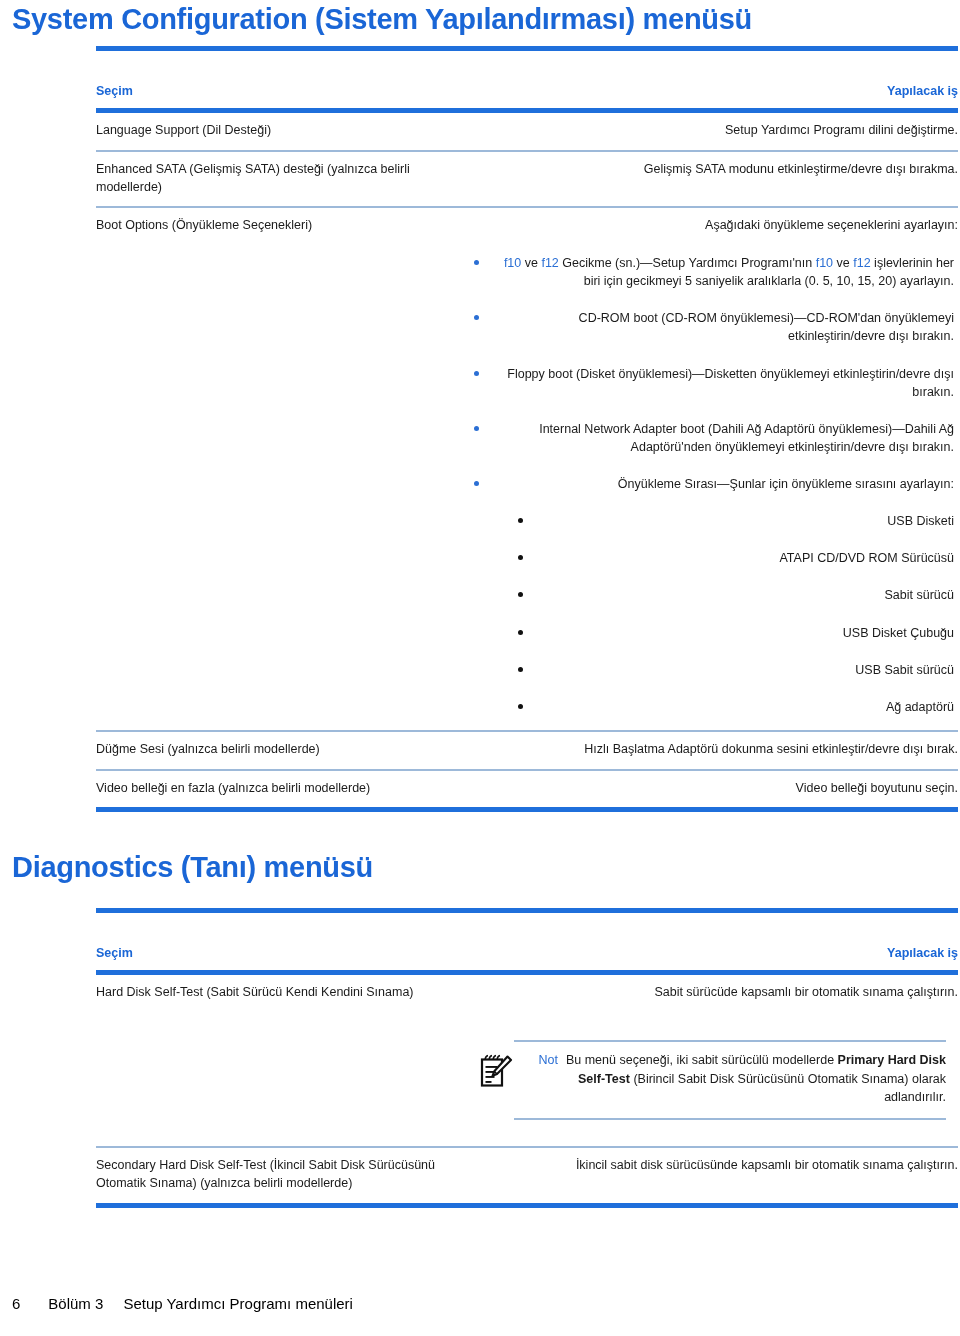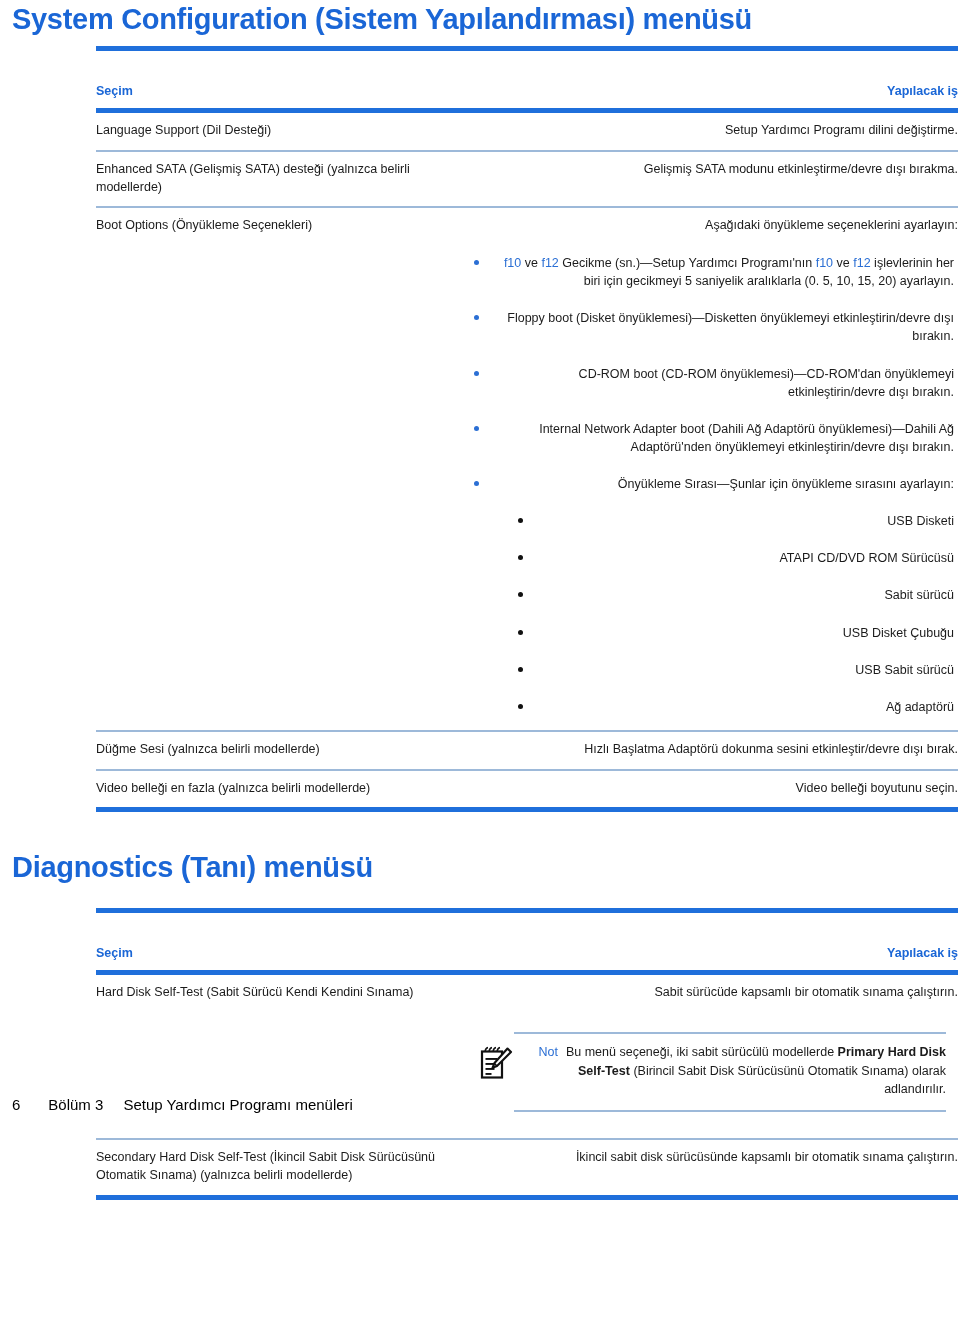--- a/index.html
+++ b/index.html
@@ -12,21 +12,21 @@
     height: 1336px;
     position: relative;
     font-family: "Liberation Sans", sans-serif;
     color: #000000;
     overflow: hidden;
   }
 
   .page {
     position: relative;
     width: 960px;
-    height: 1137px;
+    height: 1336px;
     box-sizing: border-box;
     border-radius: 31px;
   }
 
   
   .section-heading {
     color: #1a66d6;
     font-size: 29px;
     font-weight: bold;
     letter-spacing: -0.3px;
@@ -138,21 +138,21 @@
     border-radius: 50%;
     background: #111111;
   }
 
   .k { color: #2b6fd4; }
 
   .first-para { margin-bottom: 0; }
 
   
   .note-block {
-    margin: 18px 0 4px 0;
+    margin: 26px 0 4px 0;
     padding: 12px;
   }
   .note-rule {
     height: 2px;
     background: #9db9d9;
     margin-left: 46px;
   }
   .note-body {
     display: flex;
     align-items: flex-start;
@@ -216,22 +216,22 @@
       <div class="col-right">Gelişmiş SATA modunu etkinleştirme/devre dışı bırakma.</div>
     </div>
     <div class="rule-thin"></div>
 
     <div class="trow">
       <div class="col-left">Boot Options (Önyükleme Seçenekleri)</div>
       <div class="col-right">
         <p class="cell-p first-para">Aşağıdaki önyükleme seçeneklerini ayarlayın:</p>
         <ul class="blue-bullets" id="boot-bullets">
             <li><span class="k">f10</span><span> ve </span><span class="k">f12</span><span> Gecikme (sn.)—Setup Yardımcı Programı'nın </span><span class="k">f10</span><span> ve </span><span class="k">f12</span><span> işlevlerinin her biri için gecikmeyi 5 saniyelik aralıklarla (0. 5, 10, 15, 20) ayarlayın.</span></li>
+            <li><span>CD-ROM boot (CD-ROM önyüklemesi)—CD-ROM'dan önyüklemeyi etkinleştirin/devre dışı bırakın.</span></li>
             <li><span>Floppy boot (Disket önyüklemesi)—Disketten önyüklemeyi etkinleştirin/devre dışı bırakın.</span></li>
-            <li><span>CD-ROM boot (CD-ROM önyüklemesi)—CD-ROM'dan önyüklemeyi etkinleştirin/devre dışı bırakın.</span></li>
             <li><span>Internal Network Adapter boot (Dahili Ağ Adaptörü önyüklemesi)—Dahili Ağ Adaptörü'nden önyüklemeyi etkinleştirin/devre dışı bırakın.</span></li>
             <li><span>Önyükleme Sırası—Şunlar için önyükleme sırasını ayarlayın:</span><ul class="black-bullets">
                 <li>USB Disketi</li>
                 <li>ATAPI CD/DVD ROM Sürücüsü</li>
                 <li>Sabit sürücü</li>
                 <li>USB Disket Çubuğu</li>
                 <li>USB Sabit sürücü</li>
                 <li>Ağ adaptörü</li>
               </ul></li>
           </ul>

